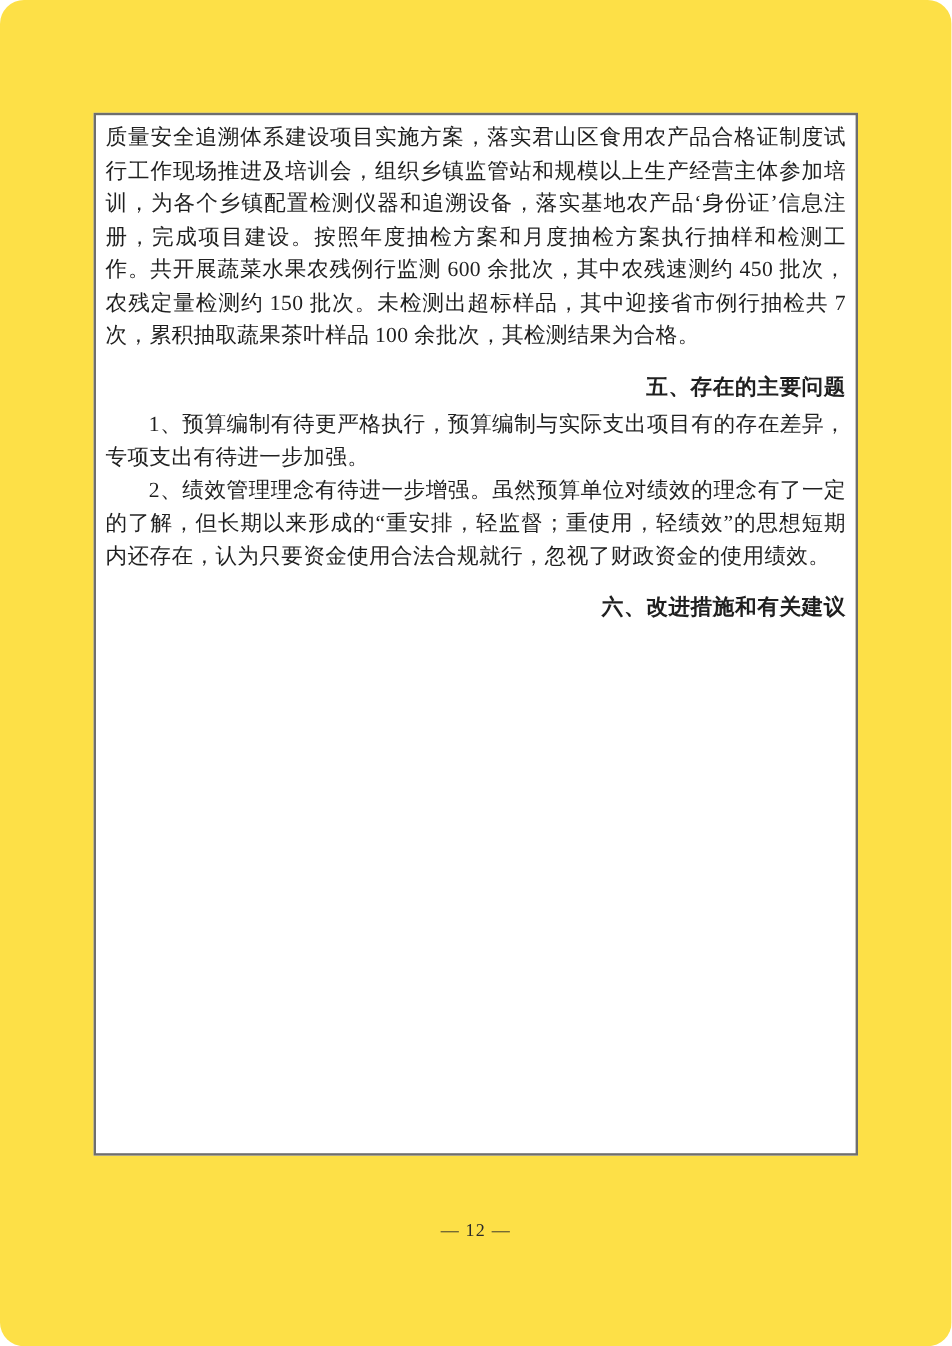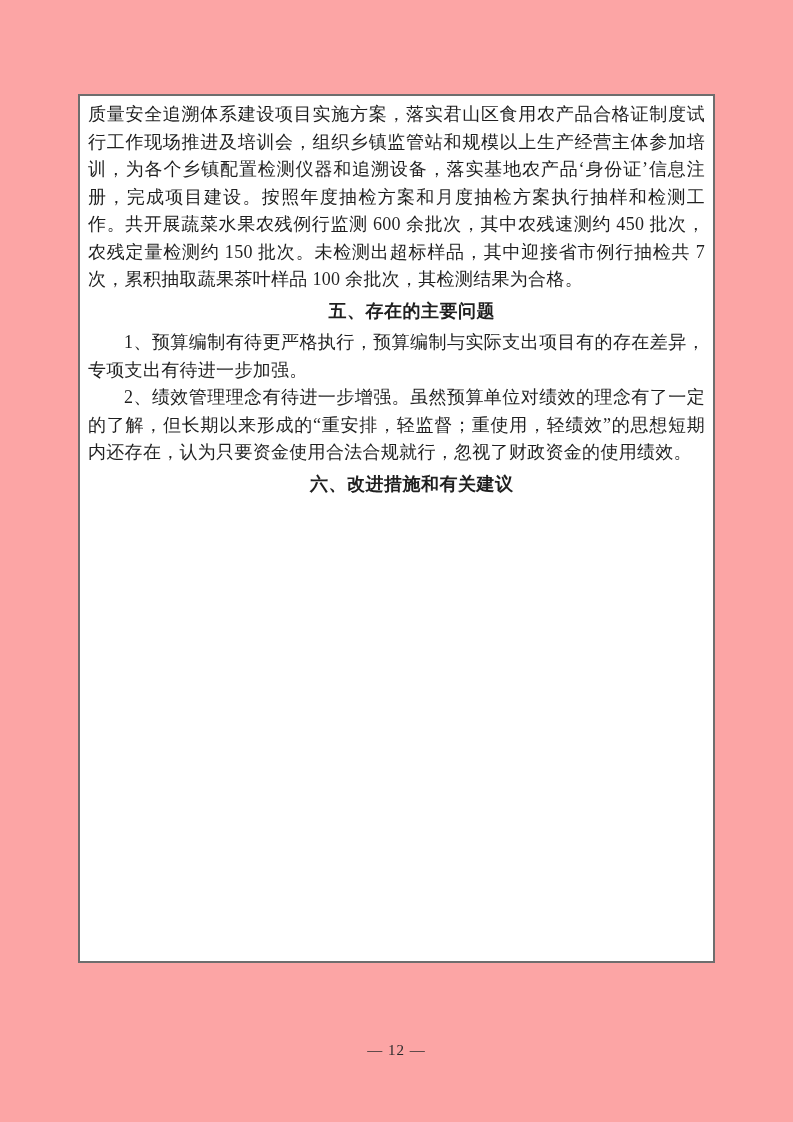--- a/index.html
+++ b/index.html
@@ -4,23 +4,24 @@
 <style>
   html, body {
     margin: 0;
     padding: 0;
     background: #ffffff;
   }
   .page {
     position: relative;
     width: 793px;
     height: 1122px;
-    background: #fca5a5;
+    background: #fde047;
     overflow: hidden;
     font-family: "Liberation Serif", "DejaVu Serif", serif;
+    border-radius: 20px;
   }
   .content-box {
     position: absolute;
     left: 78px;
     top: 94px;
     width: 637px;
     height: 869px;
     box-sizing: border-box;
     border: 2px solid #6e6e6e;
     padding: 5px 8px 0 8px;
@@ -37,28 +38,28 @@
   .content-box p.body-continuation {
     text-indent: 0;
   }
   .content-box p.paragraph {
     text-indent: 2em;
   }
   .content-box p.heading {
     font-family: "Liberation Sans", "DejaVu Sans", sans-serif;
     font-weight: bold;
     text-indent: 1.7em;
-    text-align: center;
-    margin: 4px 0 4px 0;
+    text-align: right;
+    margin: 15px 0 4px 0;
     letter-spacing: 0.5px;
   }
   .page-number {
     position: absolute;
     left: 0;
-    top: 1042px;
+    top: 1018px;
     width: 100%;
     text-align: center;
     font-size: 15px;
     color: #2a2a2a;
     letter-spacing: 1px;
   }
 </style>
 </head>
 <body>
 

